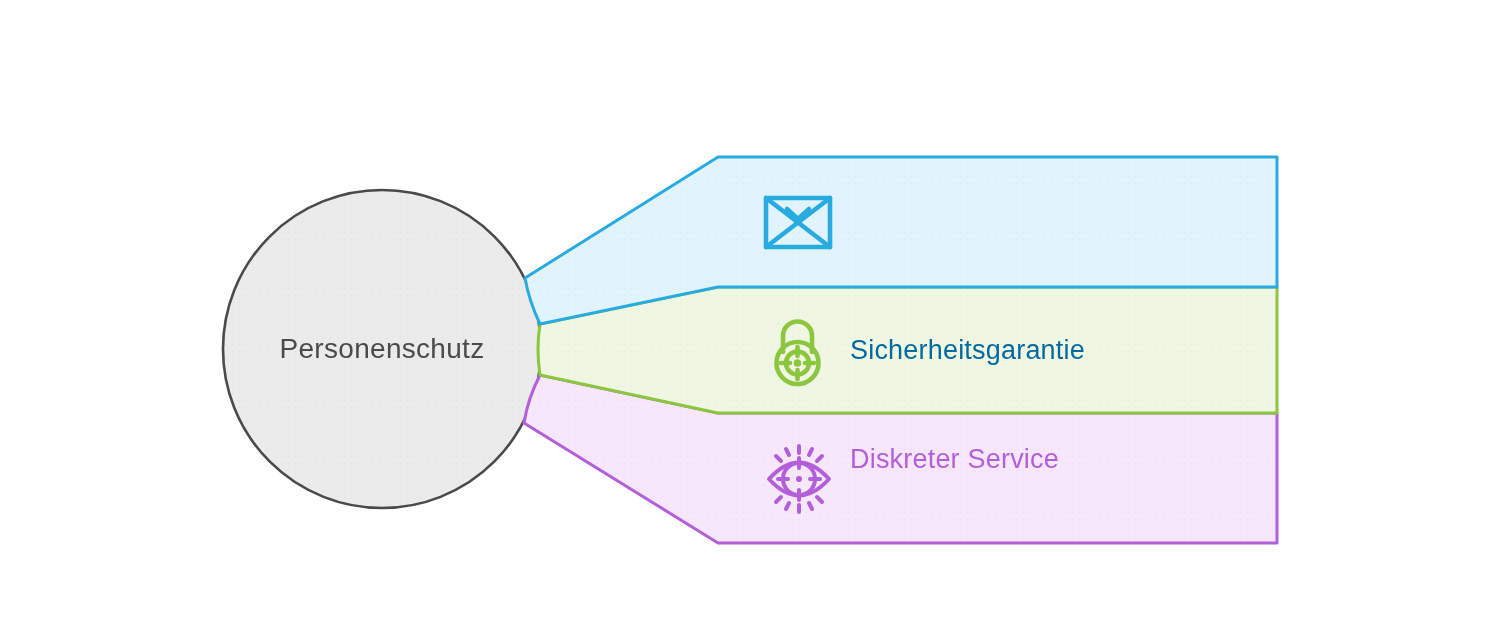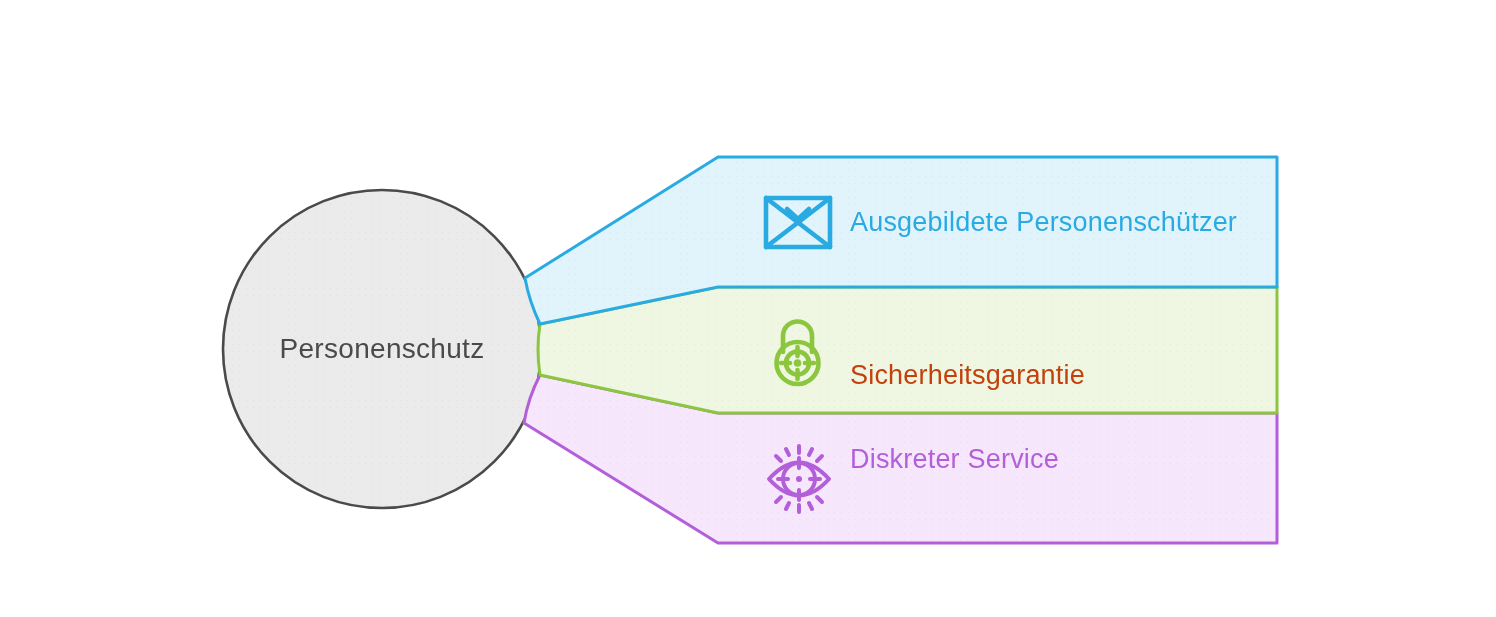--- a/index.html
+++ b/index.html
@@ -18,21 +18,21 @@
     pointer-events:none;
     white-space:nowrap;
   }
   .center-label{
     position:absolute;left:222px;top:189px;width:320px;height:320px;
     display:flex;align-items:center;justify-content:center;
     font-size:28px;font-weight:400;color:#4a4a4a;letter-spacing:0.3px;
     pointer-events:none;
   }
   .branch-1-label{left:850px;top:157px;height:130px;color:#29abe2;}
-  .branch-2-label{left:850px;top:287px;height:126px;color:#c2410c;margin-top:25px;}
+  .branch-2-label{left:850px;top:287px;height:126px;color:#0369a1;}
   .branch-3-label{left:850px;top:413px;height:92px;color:#b35fd9;}
 </style>
 </head>
 <body>
 
 <div class="stage">
 
   <svg width="1496" height="617" viewBox="0 0 1496 617">
     <defs>
       <pattern id="dots" width="7" height="7" patternUnits="userSpaceOnUse">
@@ -95,19 +95,18 @@
       <line x1="799" y1="505" x2="799" y2="512"></line>
       <line x1="817" y1="497" x2="822" y2="502"></line>
       <line x1="781" y1="497" x2="776" y2="502"></line>
       <line x1="789" y1="503" x2="786" y2="509"></line>
       <line x1="809" y1="503" x2="812" y2="509"></line>
     </g>
   </svg>
 
   <div class="center-label">Personenschutz</div>
 
-  <div class="label branch-1-label">Ausgebildete Personenschützer</div>
 
   <div class="label branch-2-label">Sicherheitsgarantie</div>
 
   <div class="label branch-3-label">Diskreter Service</div>
 
 </div>
 
 </body></html>

